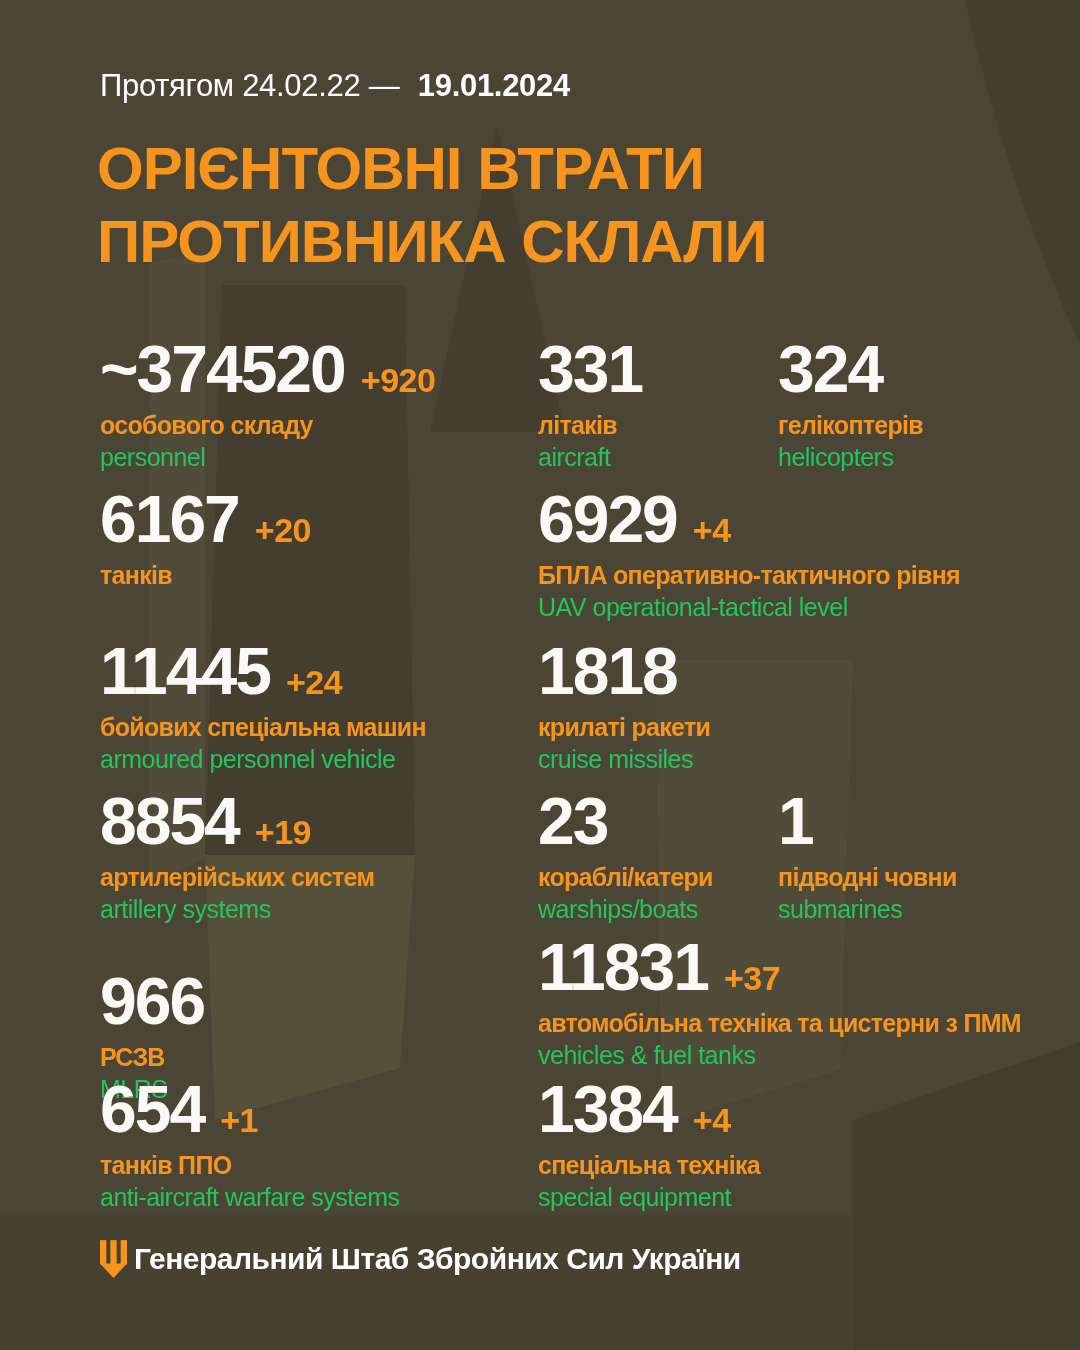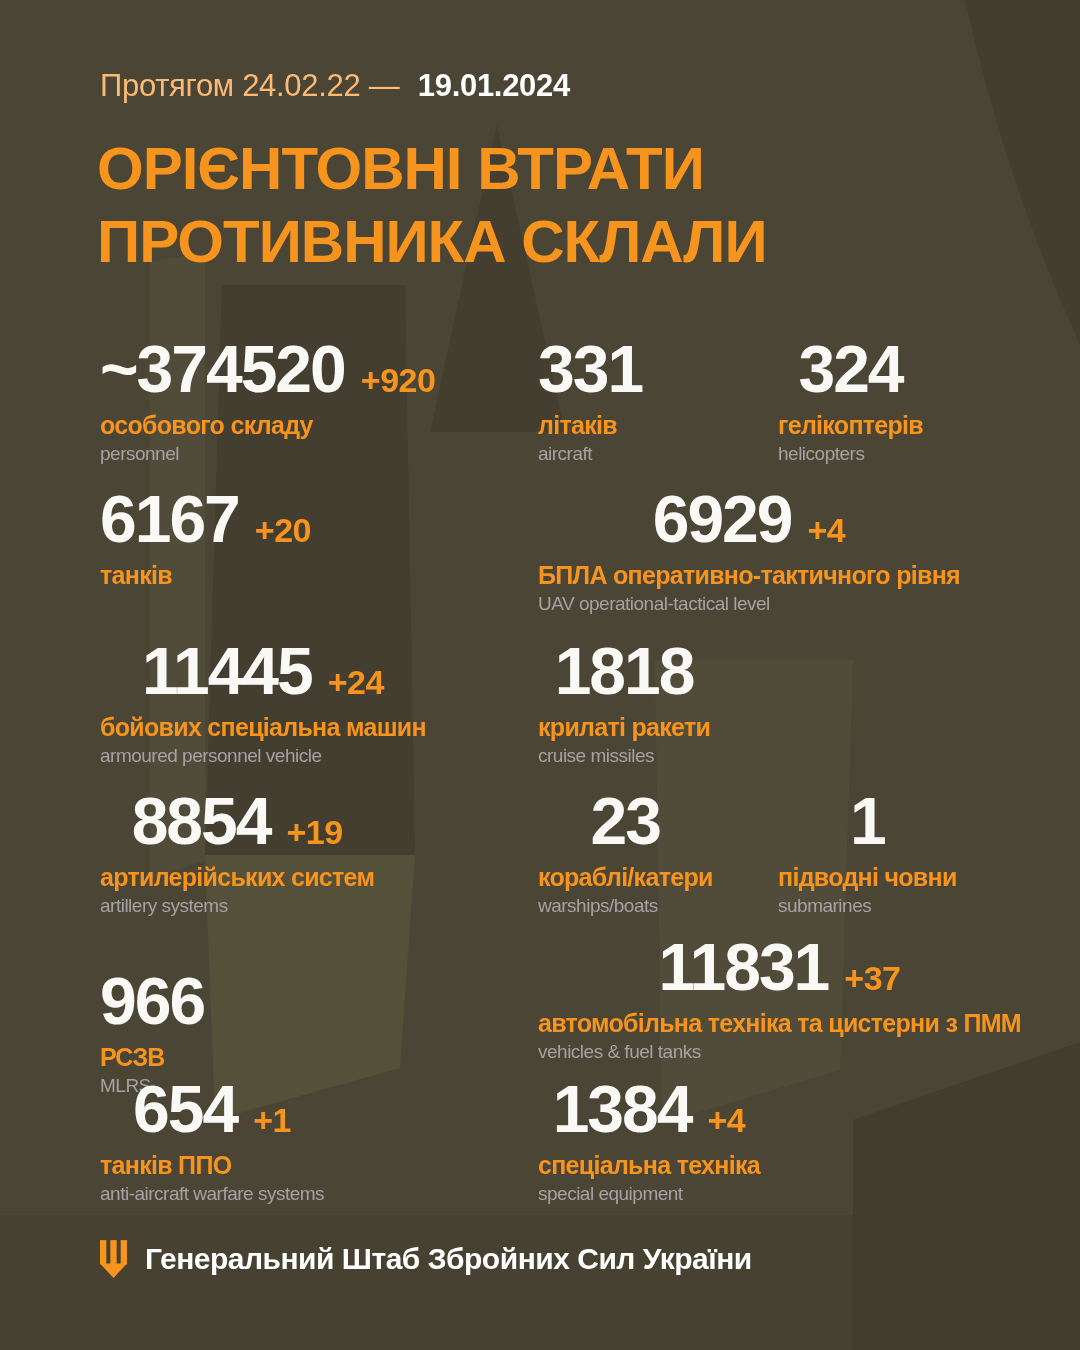--- a/index.html
+++ b/index.html
@@ -10,52 +10,52 @@
     background:#4B4536;
     font-family:"Liberation Sans","DejaVu Sans",sans-serif;
   }
   .bg-art{position:absolute;inset:0;width:100%;height:100%;display:block;}
   .layer{position:absolute;left:0;top:0;width:100%;height:100%;}
 
   .kicker{
     position:absolute;left:100px;top:68px;
     font-size:31px;letter-spacing:-0.3px;white-space:nowrap;
   }
-  .kicker .pre{color:#fdba74;font-weight:500;}
+  .kicker .pre{color:#ffffff;font-weight:500;}
   .kicker .date{color:#FFFFFF;font-weight:700;margin-left:10px;}
 
   .title{
     position:absolute;left:97px;top:132px;
     color:#F7941D;font-weight:800;
     font-size:60px;line-height:73px;letter-spacing:-1px;
     white-space:nowrap;
   }
 
   .stat{position:absolute;white-space:nowrap;}
-  .num-row{line-height:1;white-space:nowrap;text-align:center;}
+  .num-row{line-height:1;white-space:nowrap;}
   .num{
     color:#FAF9F6;font-weight:700;font-size:66px;
     letter-spacing:-2px;line-height:1;
   }
   .delta{
     color:#F7941D;font-weight:700;font-size:34px;
     letter-spacing:-0.5px;margin-left:16px;
   }
   .ua{
     margin-top:9px;
     color:#F7941D;font-weight:700;font-size:25px;letter-spacing:-0.7px;
   }
   .en{
     margin-top:3px;
-    color:#a3a3a3;font-weight:400;font-size:19px;letter-spacing:-0.5px;
+    color:#22c55e;font-weight:400;font-size:25px;letter-spacing:-0.5px;
   }
 
   .footer{
     position:absolute;left:100px;top:1240px;
-    display:flex;align-items:center;gap:18px;
+    display:flex;align-items:center;gap:7px;
   }
   .footer .org{
     color:#FFFFFF;font-weight:700;font-size:30px;letter-spacing:-0.5px;
     white-space:nowrap;
   }
   .trident{display:block;}
 </style>
 </head>
 <body>
 

